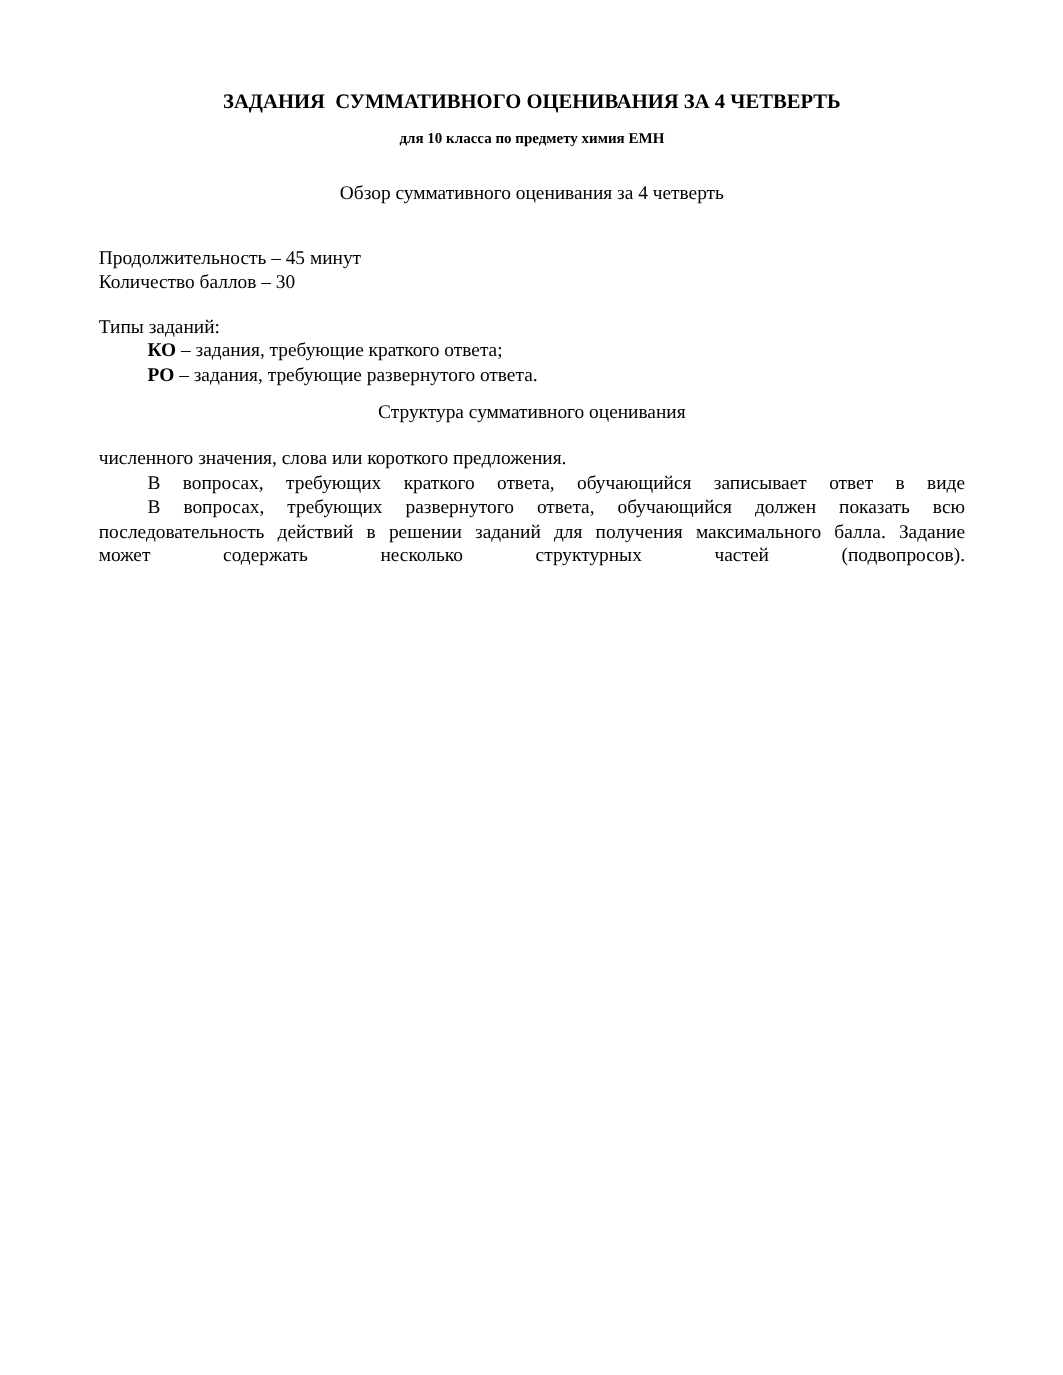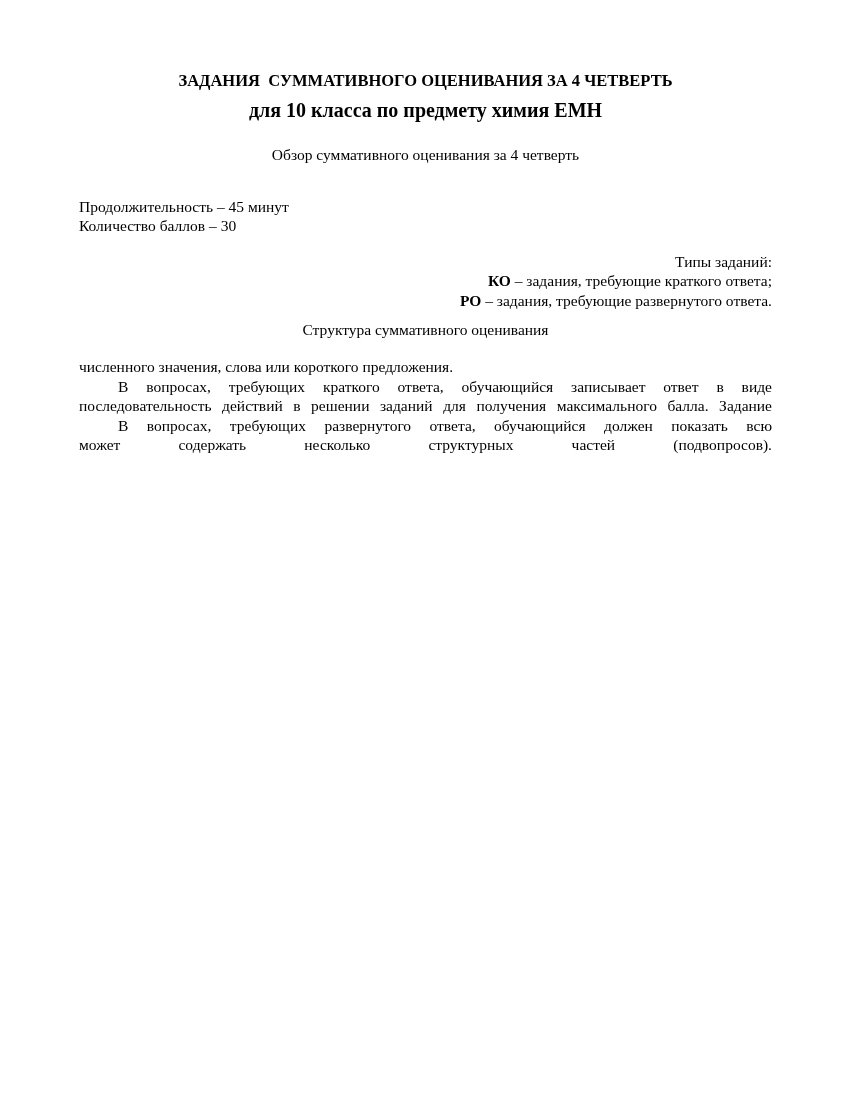--- a/index.html
+++ b/index.html
@@ -21,32 +21,32 @@
   .title-main {
     text-align: center;
     font-weight: bold;
     font-size: 16.5px;
     line-height: 21px;
     white-space: pre-wrap;
   }
   .title-sub {
     text-align: center;
     font-weight: bold;
-    font-size: 20px;
+    font-size: 12px;
     line-height: 20px;
     margin-top: 9px;
   }
   .overview {
     text-align: center;
     font-size: 15.5px;
     line-height: 20px;
     margin-top: 25px;
   }
   .meta { margin-top: 32px; }
-  .types { margin-top: 16px; text-align: right; }
+  .types { margin-top: 16px; }
   .type-item { padding-left: 39px; }
   .type-item b { font-weight: bold; }
   .structure-heading {
     text-align: center;
     margin-top: 10px;
   }
   .paragraphs { margin-top: 18px; }
   .line { width: 100%; }
   .line.j  { text-align: justify; text-align-last: justify; }
   .line.l  { text-align: left; }
@@ -88,20 +88,20 @@
 
       <div>
       </div>
 
       <div>
         <div class="line l">численного значения, слова или короткого предложения.</div>
         <div class="line j indent">В вопросах, требующих краткого ответа, обучающийся записывает ответ в виде</div>
       </div>
 
       <div>
+        <div class="line j indent">В вопросах, требующих развернутого ответа, обучающийся должен показать всю</div>
         <div class="line j">последовательность действий в решении заданий для получения максимального балла. Задание</div>
-        <div class="line j indent">В вопросах, требующих развернутого ответа, обучающийся должен показать всю</div>
         <div class="line j">может содержать несколько структурных частей (подвопросов).</div>
       </div>
 
     </div>
   </div>
 </div>
 
 </body></html>

